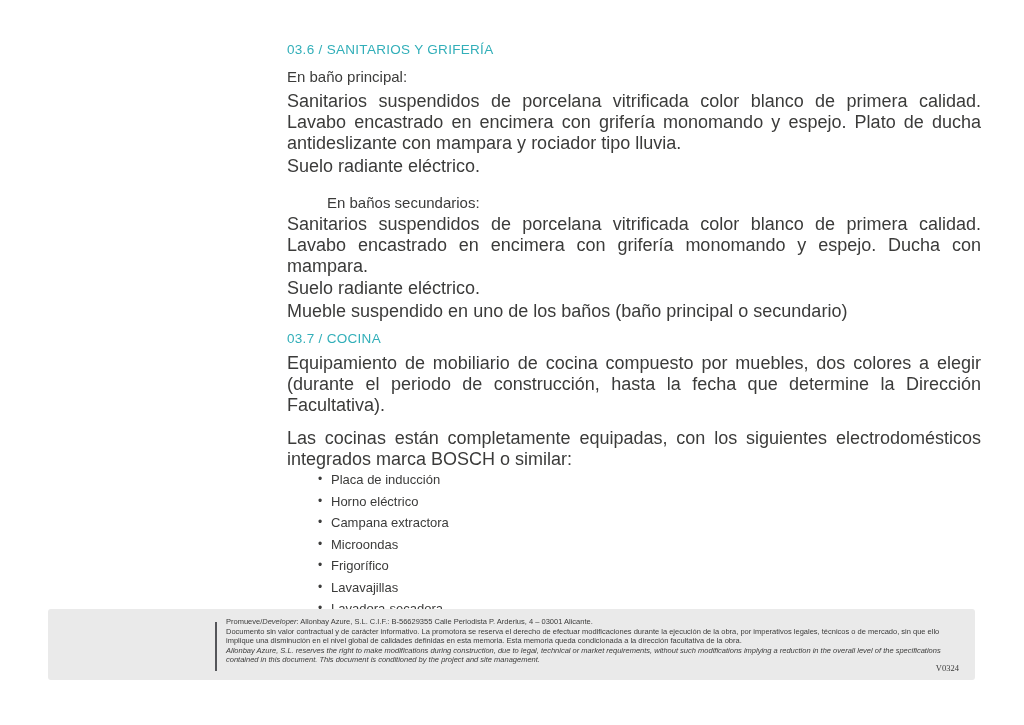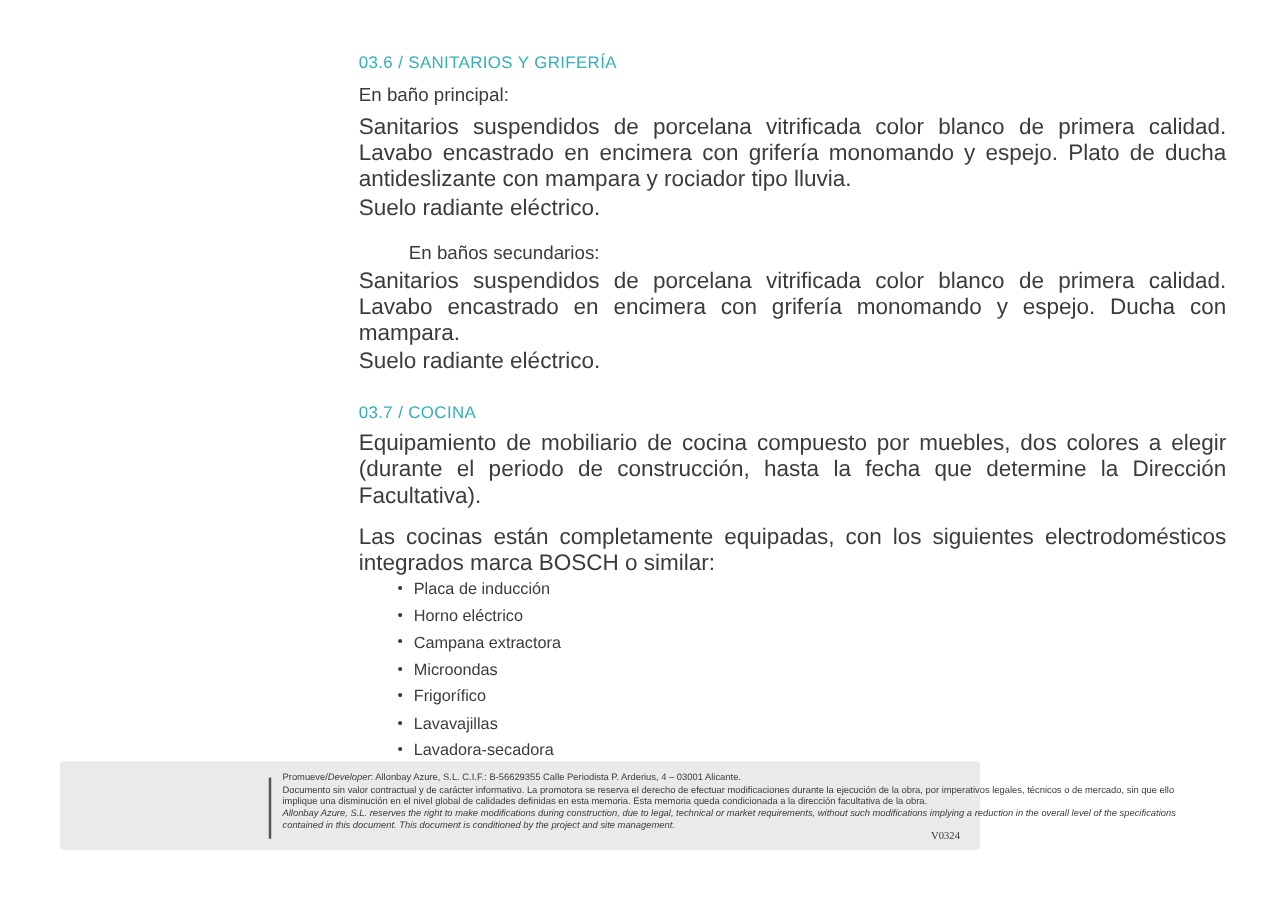--- a/index.html
+++ b/index.html
@@ -26,21 +26,21 @@
     color: var(--text);
   }
   .section-heading {
     font-size: 13.5px;
     line-height: 14px;
     font-weight: 400;
     letter-spacing: 0.3px;
     color: var(--accent);
   }
   .heading-sanitarios { margin-top: 7px; }
-  .heading-cocina { margin-top: 24px; }
+  .heading-cocina { margin-top: 10px; }
   .sub {
     font-size: 15px;
     line-height: 21px;
     text-underline-offset: 2px;
   }
   .sub-principal { margin-top: 9px; }
   .sub-secundarios { margin-top: 15px; margin-left: 40px; }
   p.body {
     font-size: 18px;
     line-height: 21px;
@@ -67,21 +67,21 @@
     left: 31px;
     top: 0;
     font-size: 12px;
     line-height: 21.5px;
     color: var(--text);
   }
   .footer {
     position: absolute;
     left: 48px;
     top: 609px;
-    width: 736px;
+    width: 927px;
     height: 71px;
     background: var(--footer_bg);
     border-radius: 3px;
   }
   .footer-rule {
     position: absolute;
     left: 167px;
     top: 13px;
     width: 2px;
     height: 49px;
@@ -121,20 +121,21 @@
     <p class="body justify mt4">Sanitarios suspendidos de porcelana vitrificada color blanco de primera calidad. Lavabo encastrado en encimera con grifería monomando y espejo. Plato de ducha antideslizante con mampara y rociador tipo lluvia.</p>
 
     <p class="body mt2">Suelo radiante eléctrico.</p>
 
     <p class="sub sub-secundarios">En baños secundarios:</p>
 
     <p class="body justify mt1">Sanitarios suspendidos de porcelana vitrificada color blanco de primera calidad. Lavabo encastrado en encimera con grifería monomando y espejo. Ducha con mampara.</p>
 
     <p class="body mt1">Suelo radiante eléctrico.</p>
 
+    <p class="body mt2">Mueble suspendido en uno de los baños (baño principal o secundario)</p>
 
     <h2 class="section-heading heading-cocina">03.7 / COCINA</h2>
 
     <p class="body justify mt7">Equipamiento de mobiliario de cocina compuesto por muebles, dos colores a elegir (durante el periodo de construcción, hasta la fecha que determine la Dirección Facultativa).</p>
 
 
     <p class="body justify mt12">Las cocinas están completamente equipadas, con los siguientes electrodomésticos integrados marca BOSCH o similar:</p>
 
     <ul class="appliance-list">
       <li><span class="bullet">•</span><span>Placa de inducción</span></li>

